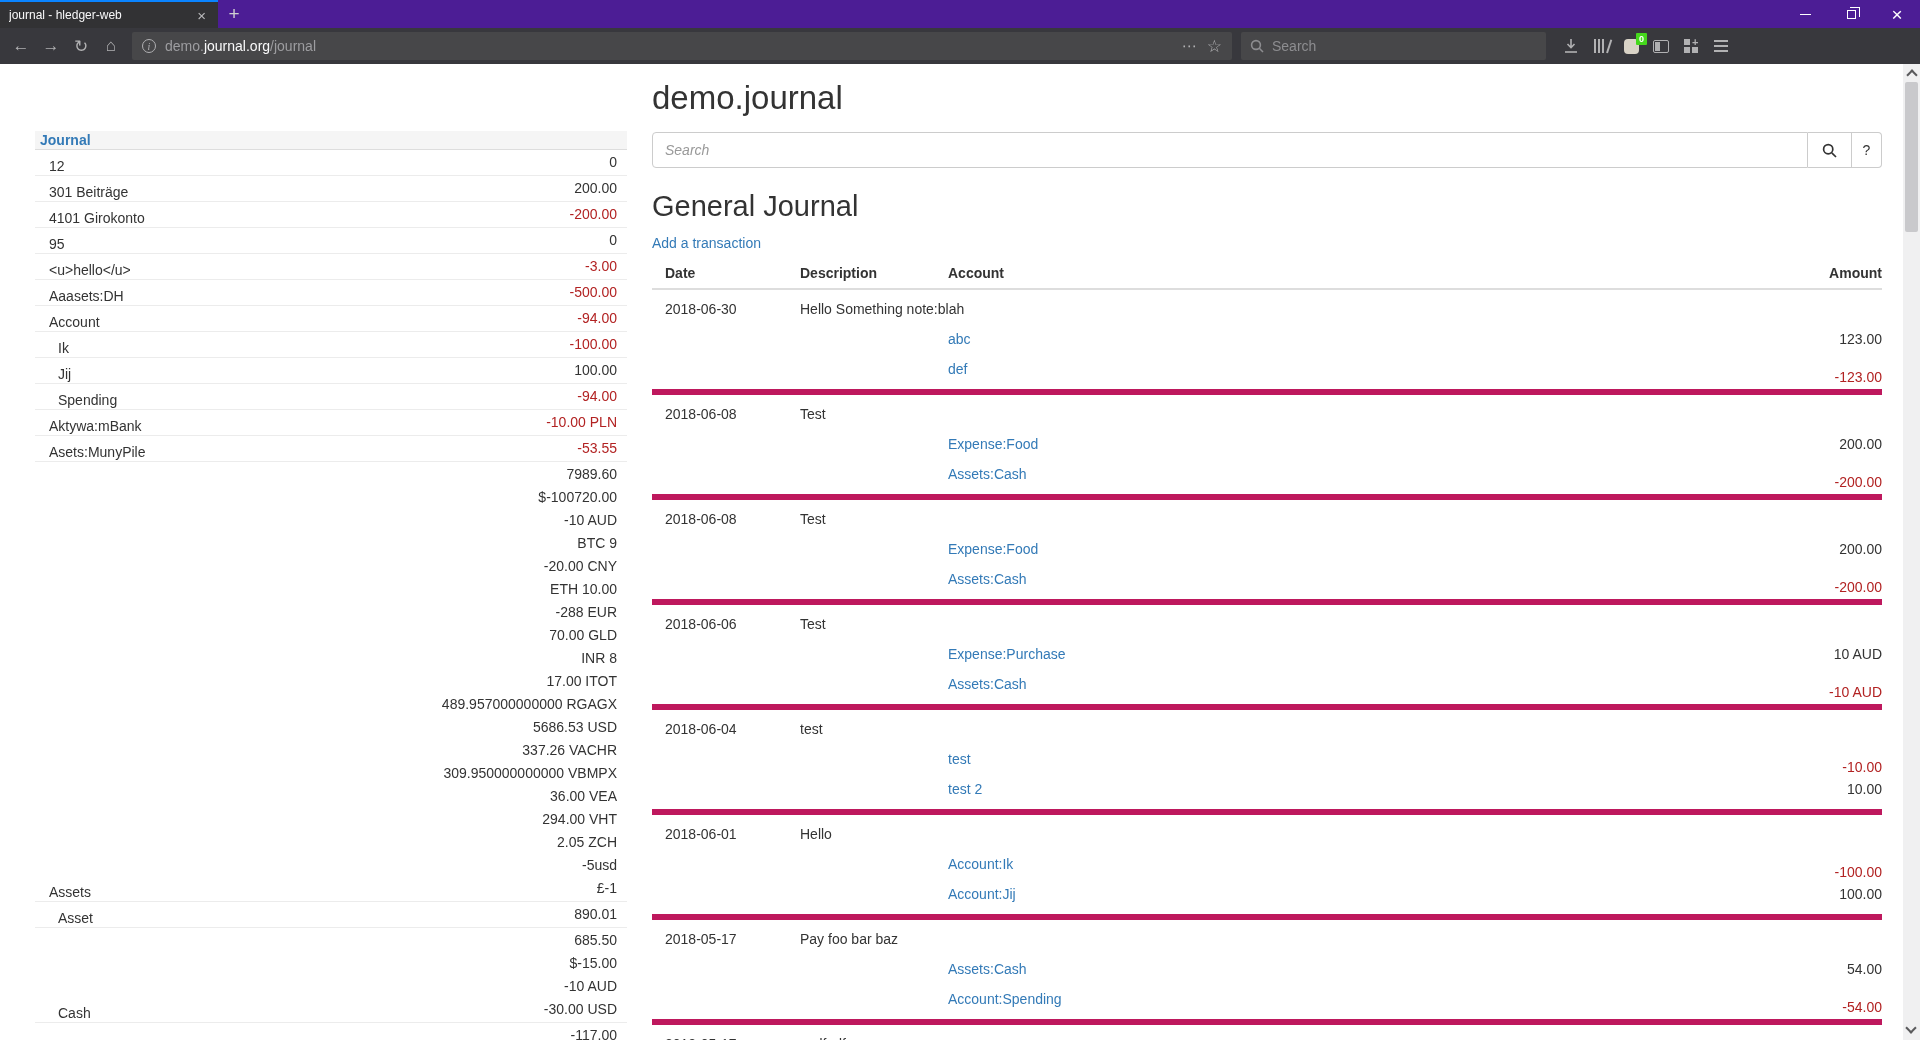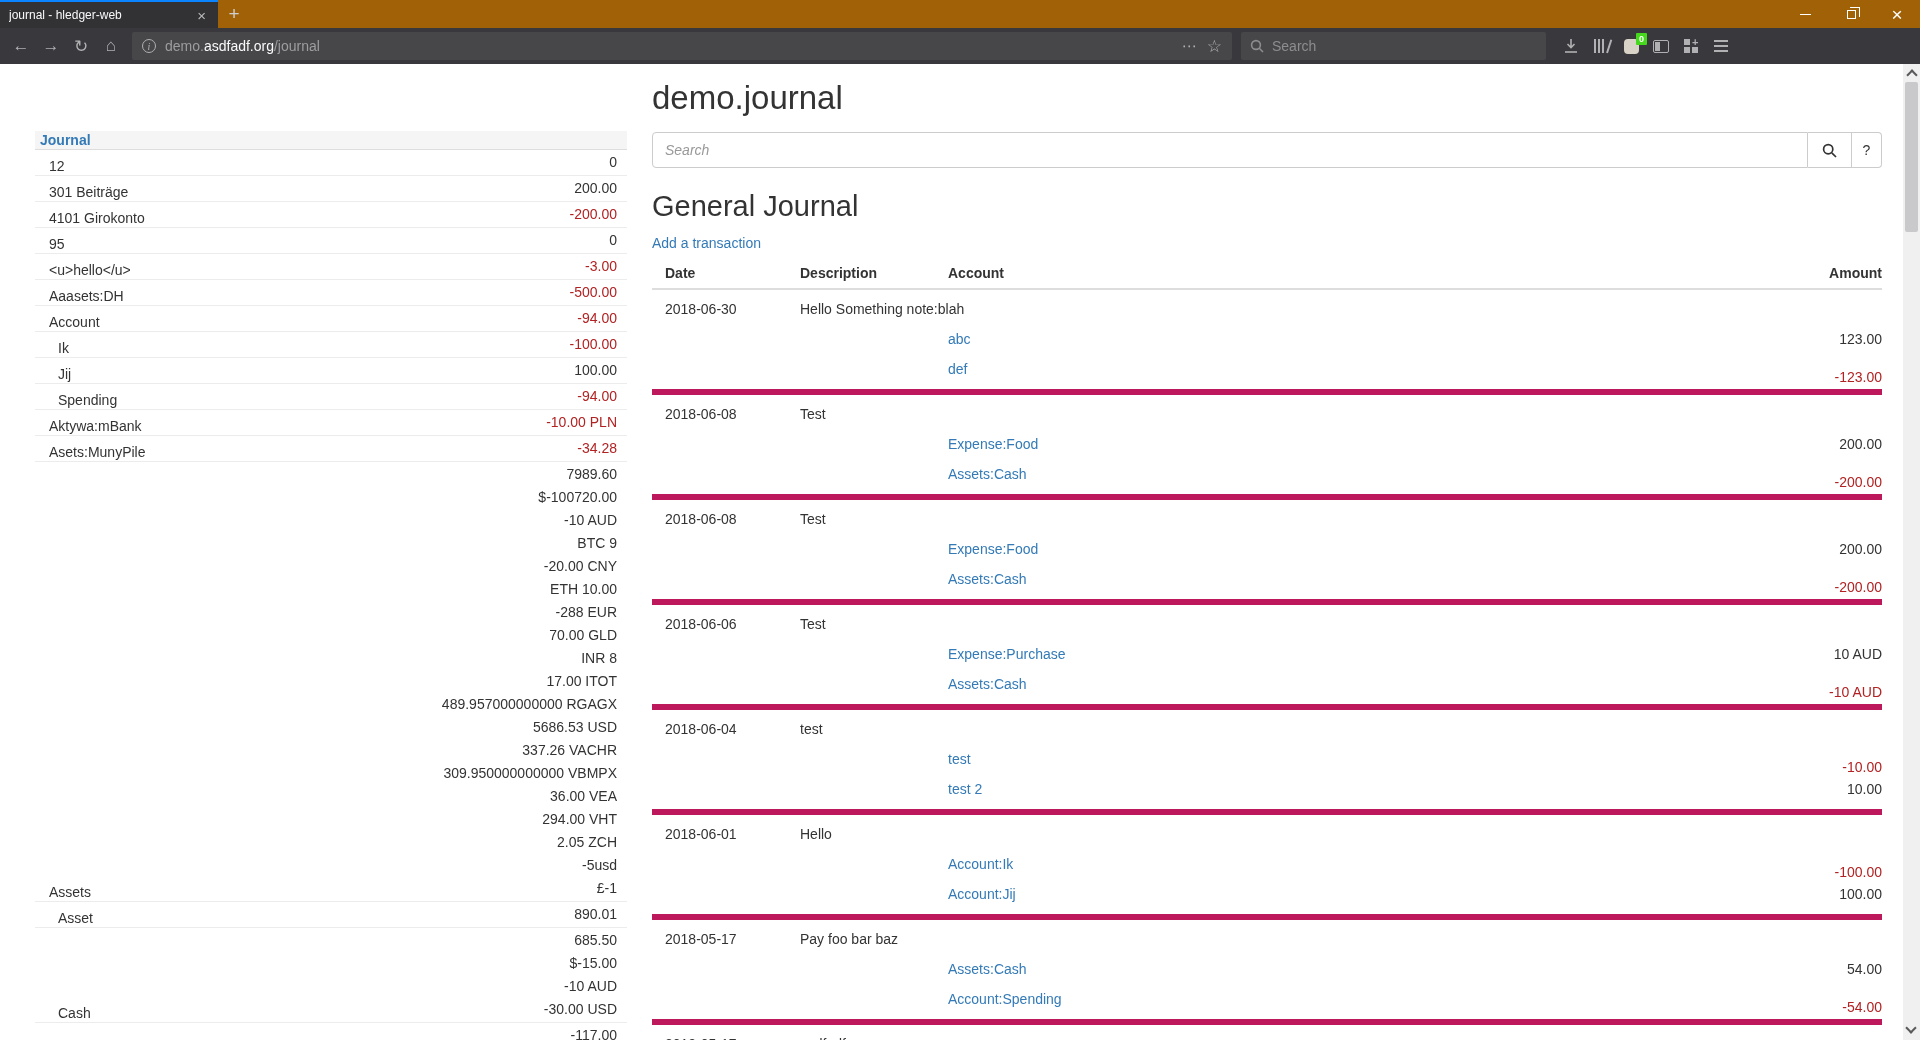--- a/index.html
+++ b/index.html
@@ -1,20 +1,20 @@
 <!DOCTYPE html>
 <html><head>
 <meta charset="utf-8">
 <style>
   * { box-sizing: border-box; margin: 0; padding: 0; }
   html,body { width:1920px; height:1040px; overflow:hidden;
     font-family:"Liberation Sans", sans-serif; background:#fff; }
 
   
-  .titlebar { height:28px; background:#a16207; display:flex; align-items:stretch; }
+  .titlebar { height:28px; background:#4c1d95; display:flex; align-items:stretch; }
   .tab { width:218px; background:#323234; border-top:2px solid #0a84ff;
          display:flex; align-items:center; padding:0 9px; }
   .tab-title { flex:1; color:#f9f9fa; font-size:12px; white-space:nowrap; overflow:hidden; }
   .tab-close { color:#b9b9bb; font-size:15px; line-height:15px; padding:0 3px; cursor:default; }
   .newtab { width:32px; color:#cfcfd1; font-size:19px; display:flex; align-items:center; justify-content:center; }
   .tb-spacer { flex:1; }
   .win-btn { width:46px; display:flex; align-items:center; justify-content:center; color:#fff; }
   .wb-min  { width:11px; height:1px; background:#fff; display:block; }
   .wb-restore { width:9px; height:9px; border:1px solid #fff; position:relative; display:block; }
   .wb-restore::before { content:""; position:absolute; top:-4px; left:2px; width:9px; height:9px;
@@ -128,21 +128,21 @@
   <div class="win-btn wb-close">×</div>
 </div>
 
 <div class="navbar">
   <div class="nav-btn">←</div>
   <div class="nav-btn">→</div>
   <div class="nav-btn">↻</div>
   <div class="nav-btn">⌂</div>
   <div class="urlbar">
     <span class="info-ic">i</span>
-    <span class="url-text"><span>demo.</span><b>asdfadf.org</b><span>/journal</span></span>
+    <span class="url-text"><span>demo.</span><b>journal.org</b><span>/journal</span></span>
     <span class="url-actions">
       <span>⋯</span>
       <span style="font-size:17px;">☆</span>
     </span>
   </div>
   <div class="chrome-search">
     <svg class="mag-svg" width="14" height="14" viewBox="0 0 14 14">
         <circle cx="6" cy="6" r="4.4" fill="none" stroke="#8d8d90" stroke-width="1.6"></circle>
         <line x1="9.3" y1="9.3" x2="13" y2="13" stroke="#8d8d90" stroke-width="1.6"></line>
       </svg>
@@ -231,21 +231,21 @@
       <tr class="acct">
             <td class="n1"><a href="#">Spending</a></td>
             <td class="amt auto-sign neg">-94.00</td>
           </tr>
       <tr class="acct">
             <td class="n0"><a href="#">Aktywa:mBank</a></td>
             <td class="amt auto-sign neg">-10.00 PLN</td>
           </tr>
       <tr class="acct">
             <td class="n0"><a href="#">Asets:MunyPile</a></td>
-            <td class="amt auto-sign neg">-34.28</td>
+            <td class="amt auto-sign neg">-53.55</td>
           </tr>
       <tr class="acct">
             <td class="n0"><a href="#">Assets</a></td>
             <td class="amt">7989.60
 $-100720.00
 -10 AUD
 BTC 9
 -20.00 CNY
 ETH 10.00
 -288 EUR

